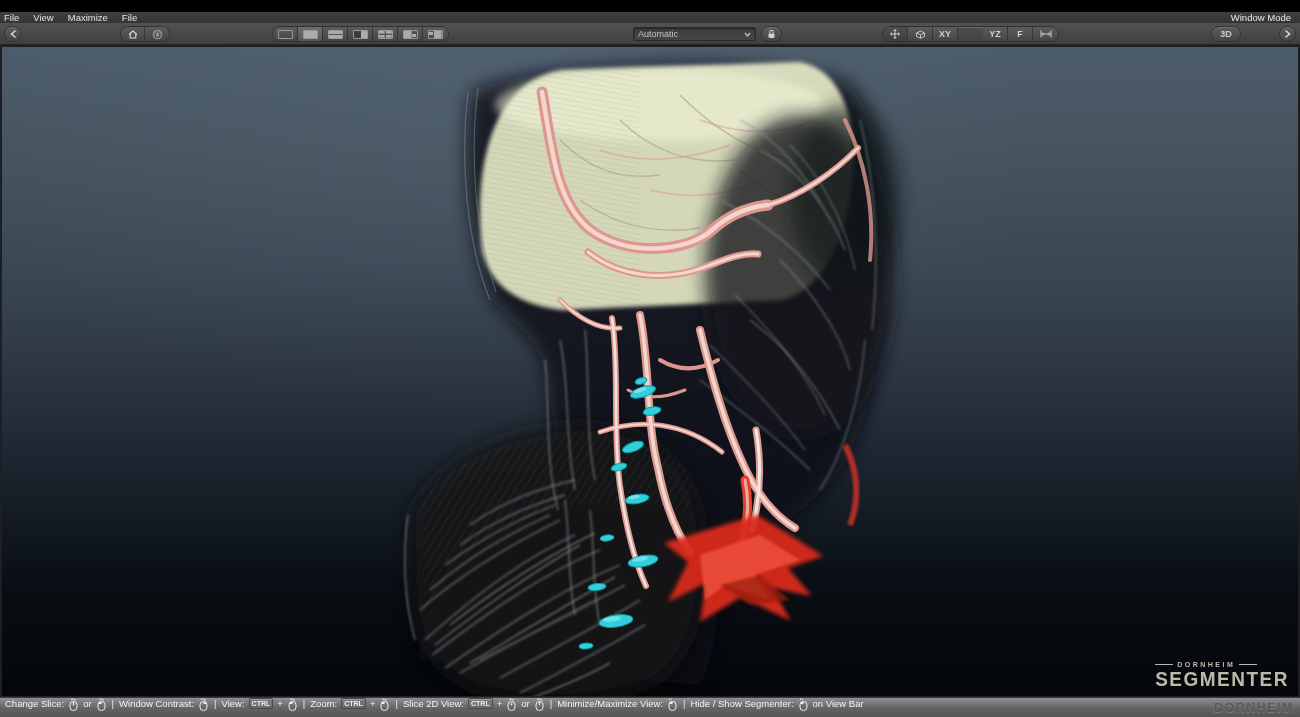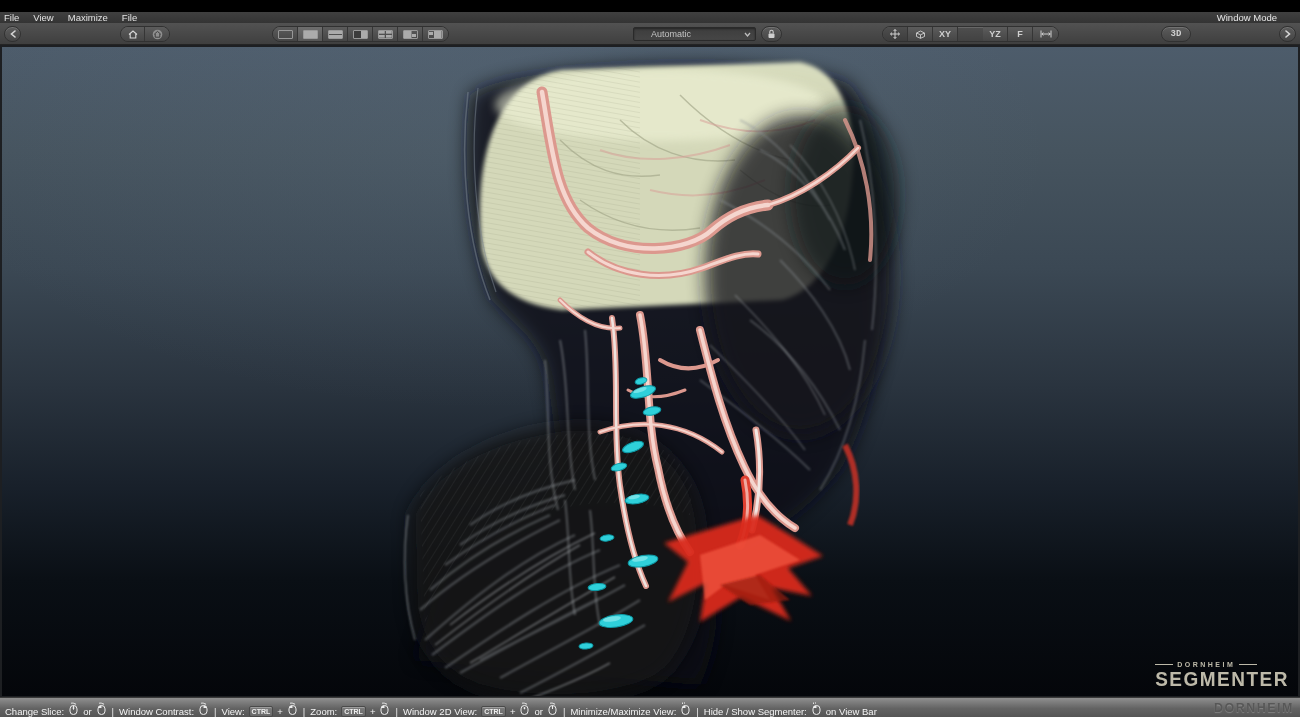--- a/index.html
+++ b/index.html
@@ -18,21 +18,21 @@
     font-size:9px; color:#8f8f8f; letter-spacing:.2px; }
   .logo-d { color:#2f9ae0; font-weight:bold; font-size:10px; margin-right:3px; }
 
   
   .menubar { position:absolute; left:0; top:12px; width:1300px; height:11px;
     background:linear-gradient(#404040,#343434); display:flex; align-items:center;
     font-size:9.5px; color:#e2e2e2; }
   .menubar .mitem { padding:0 7px; cursor:default; }
   .menubar .mitem:first-child { padding-left:4px; }
   .menubar .spacer { flex:1; }
-  .menubar .wmode { padding-right:23px; color:#e8e8e8; }
+  .menubar .wmode { padding-right:9px; color:#e8e8e8; }
 
   
   .toolbar { position:absolute; left:0; top:23px; width:1300px; height:22px;
     background:linear-gradient(#525252,#3f3f3f); border-bottom:1px solid #242424; }
   .tbtn { position:absolute; top:3px; height:16px;
     background:linear-gradient(#5c5c5c,#454545); border:1px solid #313131;
     border-radius:8px; box-shadow:inset 0 1px 0 rgba(255,255,255,.14);
     color:#cfcfcf; display:flex; align-items:center; justify-content:center;
     font-size:9px; font-weight:bold; }
   .grp { position:absolute; top:3px; height:16px; display:flex;
@@ -58,21 +58,21 @@
   .lic-leftmain { background-image:linear-gradient(#ababab,#ababab),
       linear-gradient(#ababab,#ababab);
     background-size:58% 100%, 34% 44%; background-position:0 0, 100% 100%; }
   .lic-rightmain { background-image:linear-gradient(#ababab,#ababab),
       linear-gradient(#ababab,#ababab);
     background-size:58% 100%, 34% 44%; background-position:100% 0, 0 50%; }
 
   .select { position:absolute; left:633px; top:4px; width:123px; height:14px;
     background:linear-gradient(#3d3d3d,#464646); border:1px solid #2a2a2a;
     border-radius:2px; display:flex; align-items:center;
-    color:#c3c3c3; font-size:9px; padding-left:17px;
+    color:#c3c3c3; font-size:9px; padding-left:4px;
     box-shadow:inset 0 1px 2px rgba(0,0,0,.4); }
   .select .sel-chev { margin-left:auto; margin-right:4px; }
 
   
   .viewport { position:absolute; left:0; top:45px; width:1300px; height:652px;
     background:
       radial-gradient(ellipse 900px 420px at 38% 16%, rgba(125,145,165,.12), rgba(0,0,0,0) 62%),
       linear-gradient(180deg,#4d5c6b 0%, #46545f 16%, #3b4854 34%, #2a343f 52%,
                       #18202a 68%, #0a0f15 82%, #04060a 100%);
     border:2px solid #1d1f22; border-bottom:1px solid #1d1f22; overflow:hidden; }
@@ -82,21 +82,21 @@
     color:#cdc9b7; opacity:.92; }
   .wm-top { display:flex; align-items:center; gap:4px; font-size:7px;
     letter-spacing:2.5px; font-weight:bold; }
   .wm-top .wline { width:18px; height:1px; background:#cdc9b7; }
   .wm-main { font-size:19px; font-weight:bold; letter-spacing:1.5px;
     transform:scaleY(1.05); line-height:1; margin-top:2px; }
 
   
   .statusbar { position:absolute; left:0; top:697px; width:1300px; height:20px;
     background:linear-gradient(#8f8f8f,#636363 55%, #555555);
-    border-top:1px solid #3a3a3a; display:flex; align-items:flex-end; gap:4px;
+    border-top:1px solid #3a3a3a; display:flex; align-items:flex-start; gap:4px;
     padding-left:5px; font-size:9.5px; color:#f4f4f4; }
   .statusbar .sep { color:#e8e8e8; margin:0 1px; }
   .kbd { font-size:7px; font-weight:bold; color:#eee; background:linear-gradient(#7d7d7d,#696969);
     border:1px solid #4a4a4a; border-radius:2px; padding:1px 2px;
     box-shadow:inset 0 1px 0 rgba(255,255,255,.25); }
   .mouse { display:inline-block; }
   .brand { position:absolute; right:6px; top:3px; font-size:12.5px; font-weight:bold;
     letter-spacing:1.5px; color:#575757; text-shadow:0 1px 1px rgba(255,255,255,.22); }
 </style>
 </head>
@@ -199,21 +199,21 @@
       <div class="gbtn" style="width:25px;">
         <span>F</span>
       </div>
       <div class="gbtn" style="width:25px;">
         <svg width="12" height="8" viewBox="0 0 12 8">
           <path d="M1,0.5 V7.5 M11,0.5 V7.5 M1.8,4 H10.2 M1.8,4 L3.4,2.6 M1.8,4 L3.4,5.4 M10.2,4 L8.6,2.6 M10.2,4 L8.6,5.4" fill="none" stroke="#cfcfcf" stroke-width="1"></path>
         </svg>
       </div>
     </div>
 
-    <div class="tbtn" style="left:1161px; width:30px;font-family:Liberation Mono, monospace;">
+    <div class="tbtn" style="left:1211px; width:30px;">
       <span>3D</span>
     </div>
 
     <div class="tbtn" style="left:1279px; width:17px;">
       <svg width="6" height="8" viewBox="0 0 6 8">
         <path d="M1,1 L4.5,4 L1,7" fill="none" stroke="#d6d6d6" stroke-width="1.6" stroke-linecap="round"></path>
       </svg>
     </div>
   </div>
 
@@ -435,21 +435,21 @@
     <span>+</span>
     <span class="mouse">
       <svg width="11" height="13" viewBox="0 0 11 13">
           <path d="M3,1.2 a4,3 0 0 1 4,0.6" fill="none" stroke="#eee" stroke-width="0.9"></path>
           <path d="M7.6,1 l0.6,1.4 -1.5,0.2 Z" fill="#eee"></path>
           <rect x="2" y="3.5" width="7" height="9" rx="3.4" fill="none" stroke="#eee" stroke-width="1"></rect>
           <path d="M2,6 h3.5 V3.5 a3.4,2.8 0 0 0 -3.5,2.5 Z" fill="#eee"></path>
         </svg>
     </span>
     <span class="sep">|</span>
-    <span>Window 2D View:</span>
+    <span>Slice 2D View:</span>
     <span class="kbd">CTRL</span>
     <span>+</span>
     <span class="mouse">
       <svg width="11" height="13" viewBox="0 0 11 13">
           <path d="M3,1.2 a4,3 0 0 1 4,0.6" fill="none" stroke="#eee" stroke-width="0.9"></path>
           <path d="M7.6,1 l0.6,1.4 -1.5,0.2 Z" fill="#eee"></path>
           <rect x="2" y="3.5" width="7" height="9" rx="3.4" fill="none" stroke="#eee" stroke-width="1"></rect>
           <rect x="4.7" y="5" width="1.6" height="2.4" rx="0.8" fill="#eee"></rect>
         </svg>
     </span>

